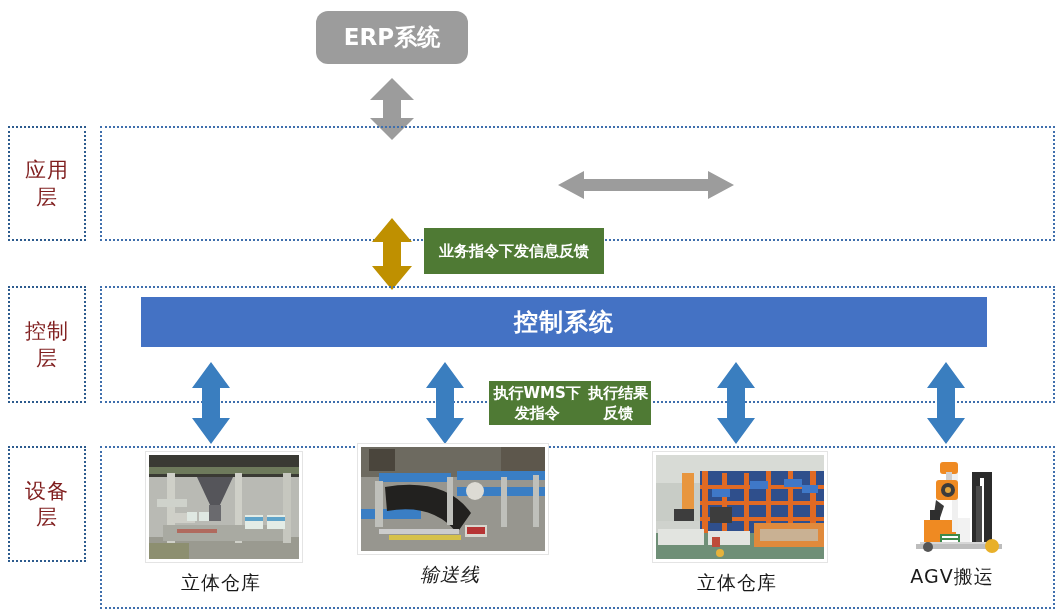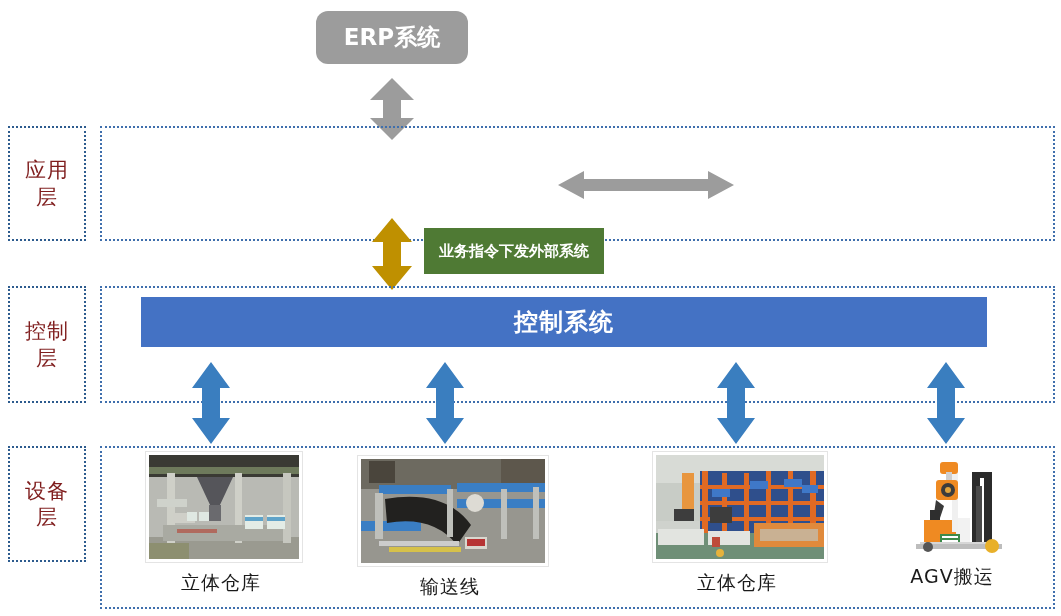--- a/index.html
+++ b/index.html
@@ -139,21 +139,21 @@
 
 
   <div class="abs arrow" style="left:370px; top:218px; width:44px; height:72px;">
     <svg viewBox="0 0 44 72" preserveAspectRatio="none">
       <polygon points="22,0 42,24 31,24 31,48 42,48 22,72 2,48 13,48 13,24 2,24" fill="#bf9000"></polygon>
     </svg>
   </div>
 
   <div class="abs tag-green" style="left:424px; top:228px; width:180px; height:46px;">
     <span>业务指令下发</span>
-    <span>外部系统</span>
+    <span>信息反馈</span>
   </div>
 
   <div class="abs layer-label" style="left:8px; top:286px; width:78px; height:117px;align-items:center;">
     <div>
       <span>控制</span>
       <span>层</span>
     </div>
   </div>
   <div class="abs layer-panel" style="left:100px; top:286px; width:955px; height:117px;"></div>
 
@@ -175,20 +175,24 @@
     <svg viewBox="0 0 42 82" preserveAspectRatio="none">
       <polygon points="21,0 40,26 30,26 30,56 40,56 21,82 2,56 12,56 12,26 2,26" fill="#3a7ebf"></polygon>
     </svg>
   </div>
   <div class="abs arrow" style="left:925px; top:362px; width:42px; height:82px;">
     <svg viewBox="0 0 42 82" preserveAspectRatio="none">
       <polygon points="21,0 40,26 30,26 30,56 40,56 21,82 2,56 12,56 12,26 2,26" fill="#3a7ebf"></polygon>
     </svg>
   </div>
 
+  <div class="abs tag-green" style="left:489px; top:381px; width:162px; height:44px;">
+    <span>执行WMS下发指令</span>
+    <span>执行结果反馈</span>
+  </div>
 
   <div class="abs layer-label" style="left:8px; top:446px; width:78px; height:116px;">
     <div>
       <span>设备</span>
       <span>层</span>
     </div>
   </div>
   <div class="abs layer-panel" style="left:100px; top:446px; width:955px; height:163px;"></div>
 
   <div class="device" style="left:146px; top:452px; width:150px;">
@@ -212,21 +216,21 @@
         <rect x="118" y="62" width="18" height="4" fill="#5fa3c9"></rect>
         <rect x="38" y="57" width="10" height="9" fill="#dfe8e2"></rect>
         <rect x="50" y="57" width="10" height="9" fill="#dfe8e2"></rect>
         <rect x="8" y="44" width="30" height="8" fill="#cfd2cb"></rect>
         <rect x="28" y="74" width="40" height="4" fill="#b06a5e"></rect>
       </svg>
     </div>
     <div class="caption">立体仓库</div>
   </div>
 
-  <div class="device" style="left:358px; top:456px; width:184px;">
+  <div class="device" style="left:358px; top:444px; width:184px;font-style:italic;">
     <div class="thumb framed" style="height:104px;">
       <svg viewBox="0 0 184 104" preserveAspectRatio="none">
         <rect width="184" height="104" fill="#8d8d89"></rect>
         <rect x="0" y="0" width="184" height="30" fill="#6d6a60"></rect>
         <rect x="8" y="2" width="26" height="22" fill="#4a453c"></rect>
         <rect x="140" y="0" width="44" height="26" fill="#5d574c"></rect>
         <rect x="0" y="30" width="184" height="74" fill="#97968f"></rect>
         <rect x="18" y="26" width="72" height="9" fill="#3a7ec4"></rect>
         <rect x="96" y="24" width="90" height="9" fill="#3a7ec4"></rect>
         <rect x="96" y="40" width="88" height="9" fill="#3a7ec4"></rect>

